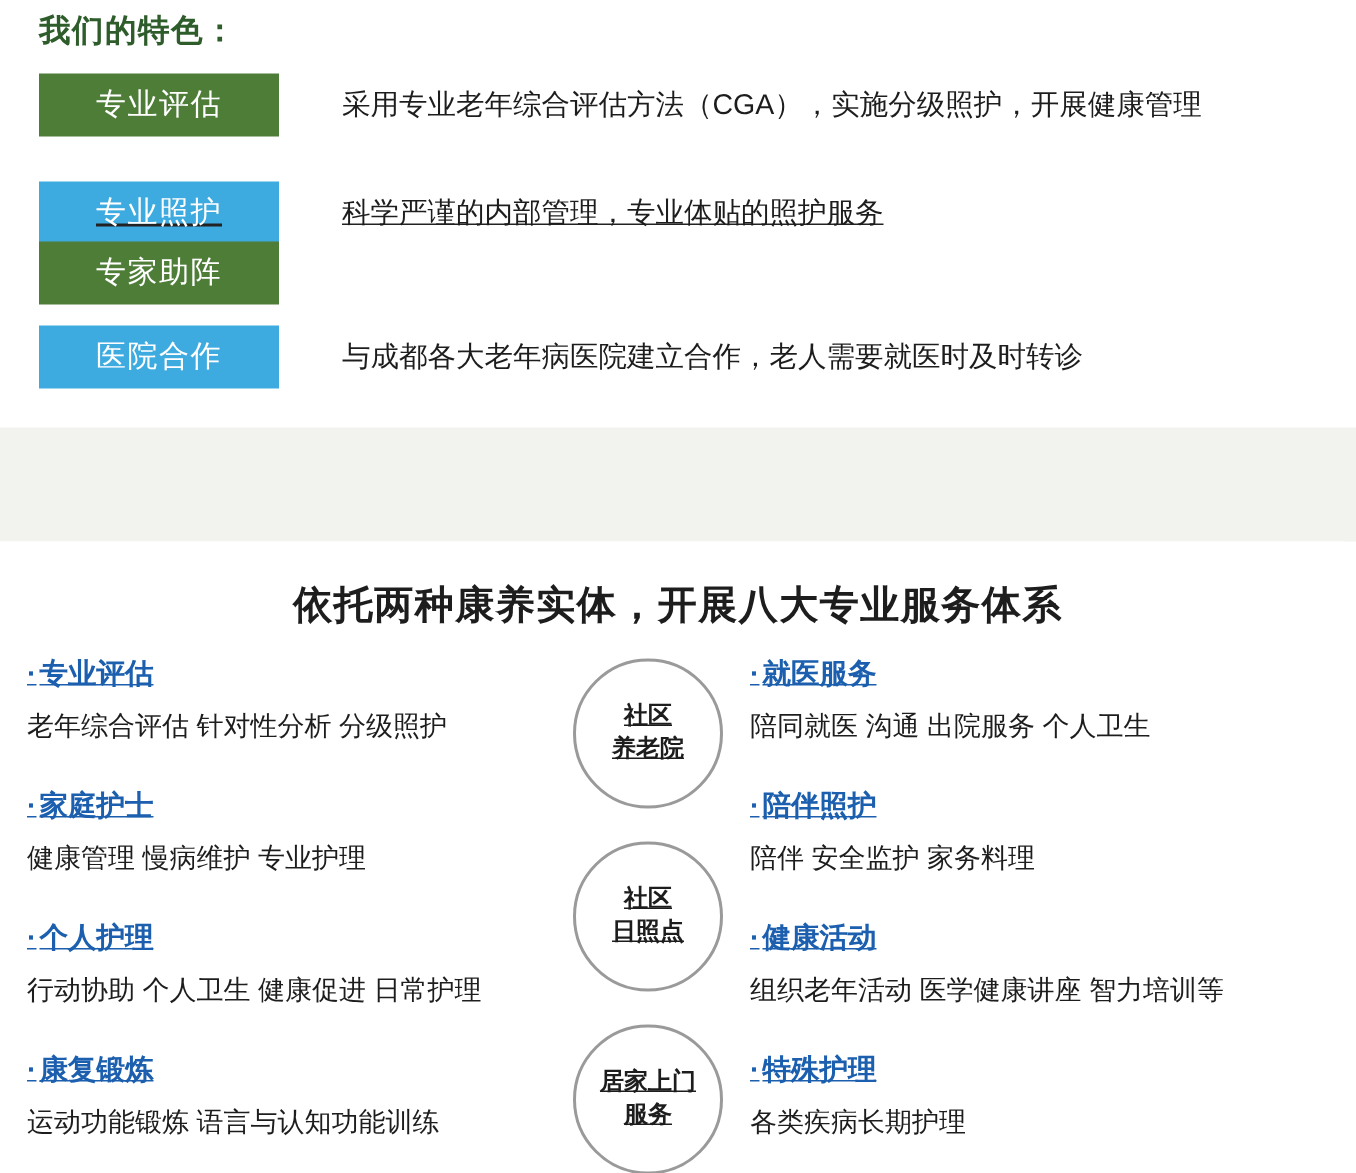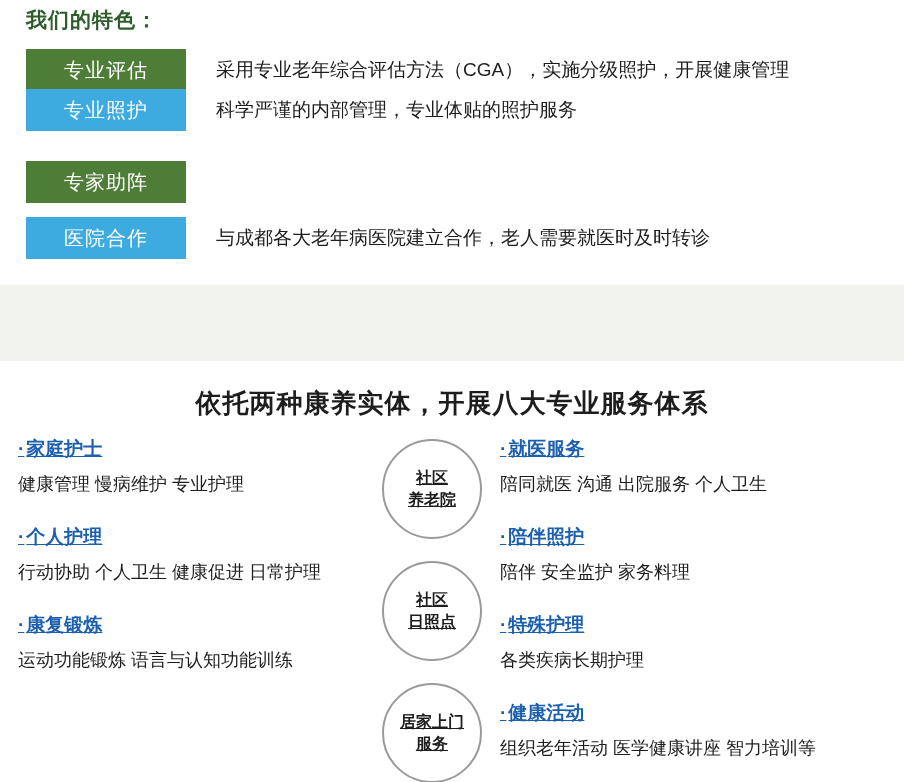--- a/index.html
+++ b/index.html
@@ -51,21 +51,21 @@
     text-align: center;
     color: #ffffff;
     font-size: 20px;
     letter-spacing: 1px;
     flex: 0 0 auto;
   }
   .tag-green { background: #4e7d38; }
   .tag-blue  { background: #3eabe0; }
 
   .feature-desc {
-    margin-left: 30px;
+    margin-left: 42px;
     font-size: 19px;
     color: #1d1d1d;
     white-space: nowrap;
   }
 
   #features-divider {
     position: absolute;
     left: 0;
     top: 285px;
     width: 904px;
@@ -157,21 +157,21 @@
 
 <div id="features-section">
 
   <div id="features-title">我们的特色：</div>
 
   <div class="feature-row" style="top:48px;">
     <div class="feature-tag tag-green">专业评估</div>
     <div class="feature-desc">采用专业老年综合评估方法（CGA），实施分级照护，开展健康管理</div>
   </div>
 
-  <div class="feature-row" style="top:88px;">
+  <div class="feature-row" style="top:120px;text-decoration:underline;">
     <div class="feature-tag tag-blue">专业照护</div>
     <div class="feature-desc">科学严谨的内部管理，专业体贴的照护服务</div>
   </div>
 
   <div class="feature-row" style="top:160px;gap:36px;">
     <div class="feature-tag tag-green">专家助阵</div>
   </div>
 
   <div class="feature-row" style="top:216px;">
     <div class="feature-tag tag-blue">医院合作</div>
@@ -179,20 +179,24 @@
   </div>
 
   <div id="features-divider"></div>
 </div>
 
 <div id="services-section">
 
   <div id="services-title">依托两种康养实体，开展八大专业服务体系</div>
 
   <div class="svc-col" id="svc-col-left">
+    <div class="svc-block">
+      <div class="svc-head"><span class="svc-bullet">·</span><span>专业评估</span></div>
+      <div class="svc-body">老年综合评估 针对性分析 分级照护</div>
+    </div>
     <div class="svc-block">
       <div class="svc-head"><span class="svc-bullet">·</span><span>家庭护士</span></div>
       <div class="svc-body">健康管理 慢病维护 专业护理</div>
     </div>
     <div class="svc-block">
       <div class="svc-head"><span class="svc-bullet">·</span><span>个人护理</span></div>
       <div class="svc-body">行动协助 个人卫生 健康促进 日常护理</div>
     </div>
     <div class="svc-block">
       <div class="svc-head"><span class="svc-bullet">·</span><span>康复锻炼</span></div>
@@ -218,22 +222,22 @@
   <div class="svc-col" id="svc-col-right">
     <div class="svc-block">
       <div class="svc-head"><span class="svc-bullet">·</span><span>就医服务</span></div>
       <div class="svc-body">陪同就医 沟通 出院服务 个人卫生</div>
     </div>
     <div class="svc-block">
       <div class="svc-head"><span class="svc-bullet">·</span><span>陪伴照护</span></div>
       <div class="svc-body">陪伴 安全监护 家务料理</div>
     </div>
     <div class="svc-block">
+      <div class="svc-head"><span class="svc-bullet">·</span><span>健康活动</span></div>
+      <div class="svc-body">组织老年活动 医学健康讲座 智力培训等</div>
+    </div>
+    <div class="svc-block">
       <div class="svc-head"><span class="svc-bullet">·</span><span>特殊护理</span></div>
       <div class="svc-body">各类疾病长期护理</div>
     </div>
-    <div class="svc-block">
-      <div class="svc-head"><span class="svc-bullet">·</span><span>健康活动</span></div>
-      <div class="svc-body">组织老年活动 医学健康讲座 智力培训等</div>
-    </div>
   </div>
 
 </div>
 
 </body></html>

